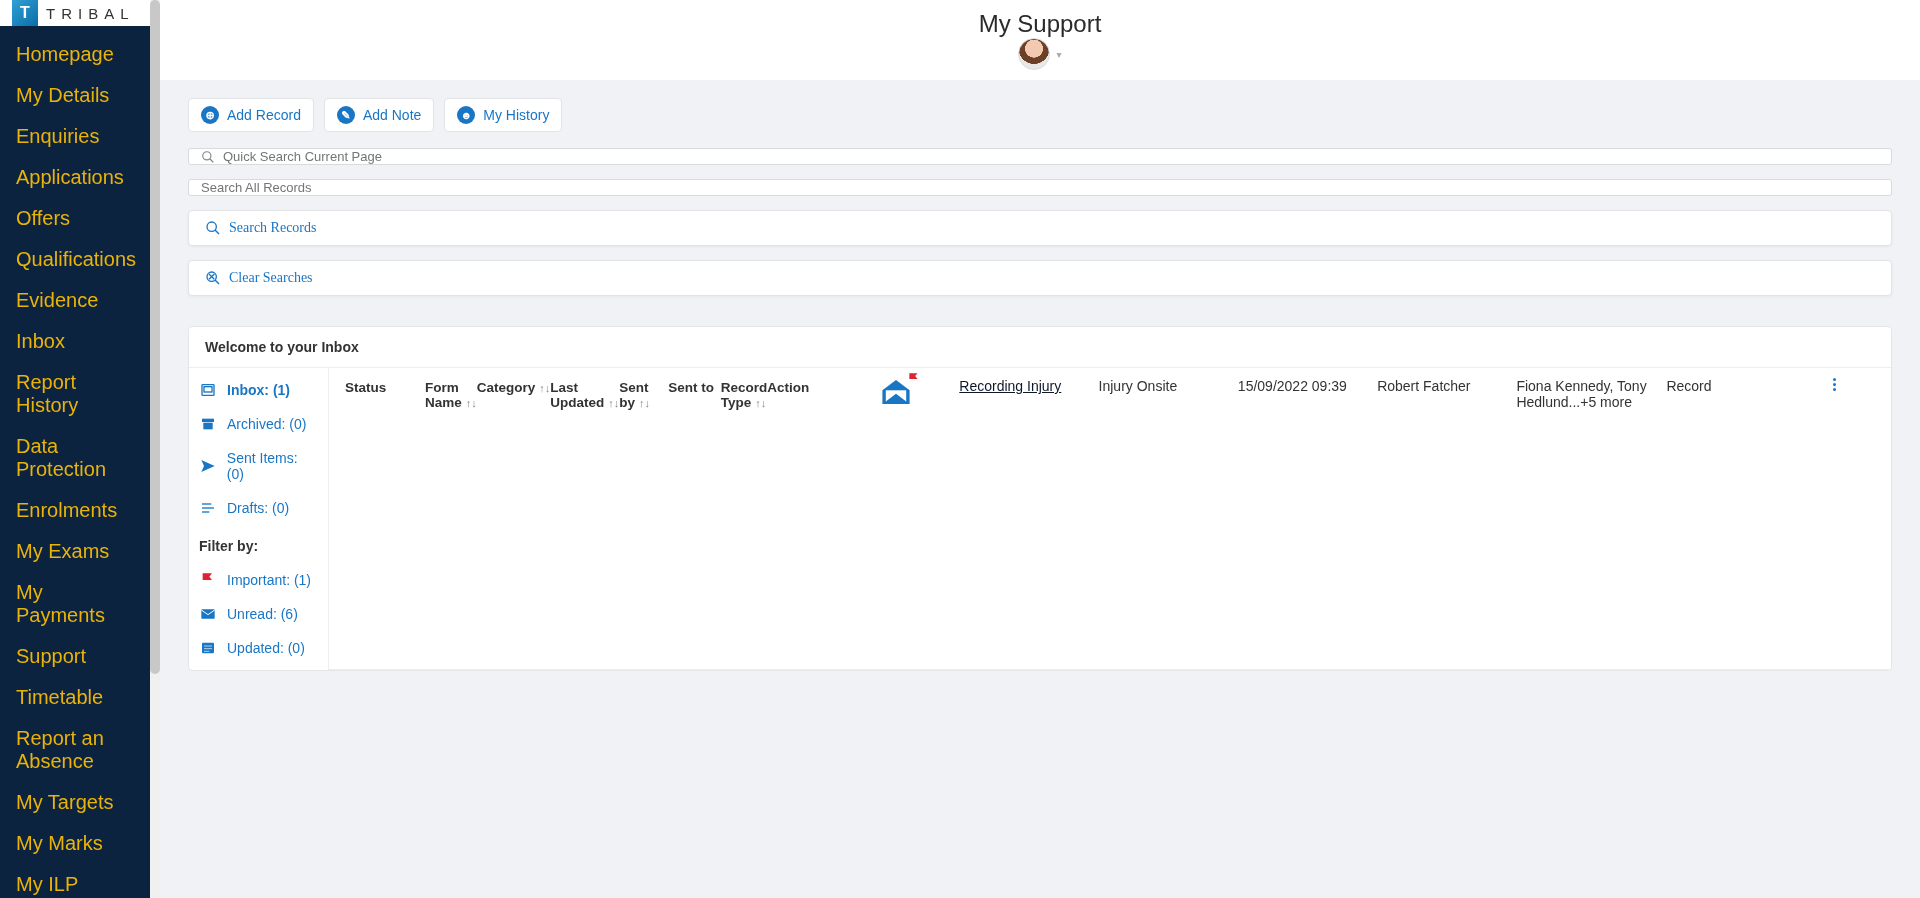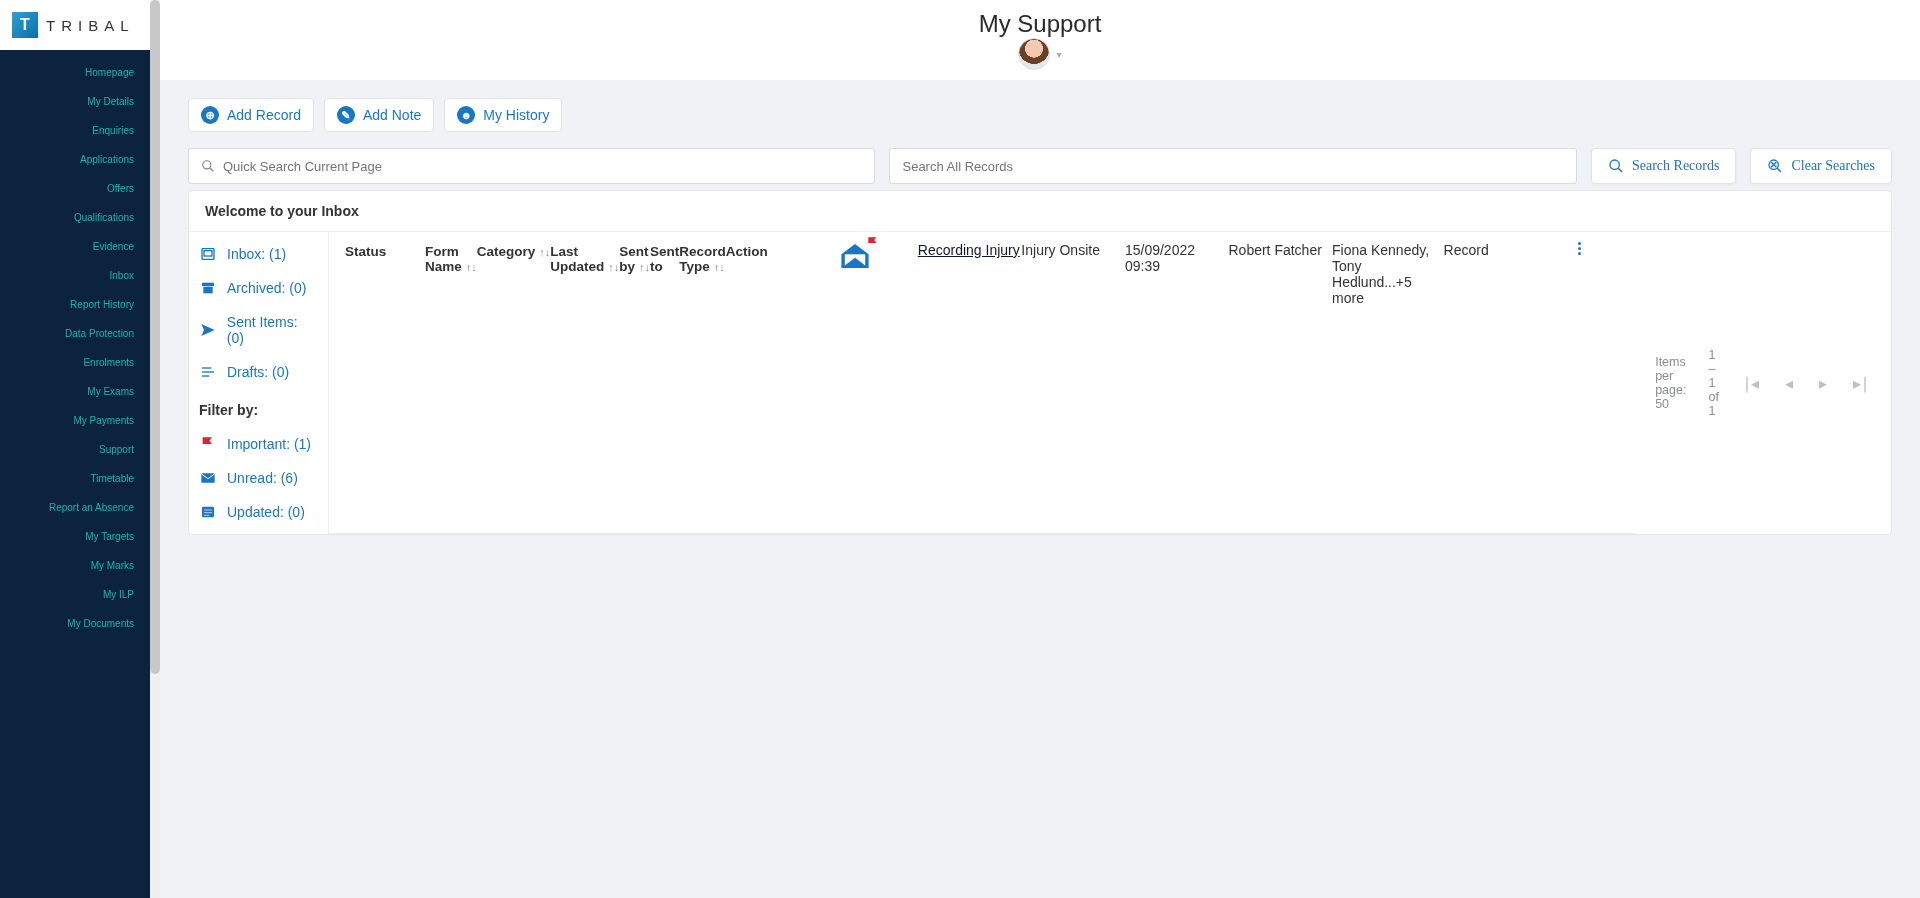--- a/index.html
+++ b/index.html
@@ -41,24 +41,23 @@
     align-items: center;
     justify-content: center;
     font-weight: bold;
     margin-right: 8px;
     letter-spacing: 0;
     font-size: 16px;
   }
   .nav { padding: 8px 0; }
   .nav-item {
     padding: 9px 16px;
-    color: #14b8a6;
+    color: #eab308;
     cursor: pointer;
-    font-size: 10px;
-    text-align: right;
+    font-size: 20px;
   }
   
   .sidebar-scrollbar {
     width: 10px;
     background: #f0f0f0;
     flex-shrink: 0;
     position: relative;
   }
   .sidebar-scrollbar-thumb {
     position: absolute;
@@ -114,21 +113,21 @@
     cursor: pointer;
     font-size: 14px;
   }
   .pill-btn .ic {
     width: 18px; height: 18px; border-radius: 50%;
     background: #1976c5; color: #fff;
     display: inline-flex; align-items: center; justify-content: center;
     font-size: 11px; font-weight: bold;
   }
   
-  .search-row { display: flex; gap: 14px; margin-bottom: 6px; align-items: stretch; }
+  .search-row { display: flex; gap: 14px; margin-bottom: 30px; align-items: stretch; flex-direction: column; }
   .search-field {
     flex: 1;
     border: 1px solid #d8dadd;
     border-radius: 3px;
     background: #fff;
     display: flex;
     align-items: center;
     padding: 0 12px;
     height: 36px;
   }
@@ -171,21 +170,21 @@
     border-right: 1px solid #eceef0;
     padding: 14px 10px;
     display: flex;
     flex-direction: column;
     gap: 18px;
   }
   .folder-item {
     display: flex; align-items: center; gap: 10px;
     color: #1976c5; cursor: pointer; font-size: 14px;
   }
-  .folder-item.bold { font-weight: 400; }
+  .folder-item.bold { font-weight: 700; }
   .folder-item .ficon { width: 18px; display: inline-flex; justify-content: center; color: #1976c5; }
   .folder-section-label { font-weight: 600; color: #333; font-size: 14px; margin-top: 4px; }
   .folder-item .red { color: #d23; }
   
   .grid-area { flex: 1; display: flex; flex-direction: row; }
   .grid-head {
     display: grid;
     grid-template-columns: 80px 1.3fr 1.3fr 1.3fr 1.3fr 1.4fr 1.2fr 80px;
     padding: 12px 16px;
     border-bottom: 1px solid #eceef0;
@@ -444,31 +443,20 @@
               <div>Record</div>
               <div class="row-action">
                 <span class="dots">
                     <span></span>
                     <span></span>
                     <span></span>
                   </span>
               </div>
             </div>
 
-            <div class="paginator">
-              <span>
-                <span>Items per page:</span>
-                <span>50</span>
-              </span>
-              <span>1 – 1 of 1</span>
-              <span class="pbtn">∣◂</span>
-              <span class="pbtn">◂</span>
-              <span class="pbtn">▸</span>
-              <span class="pbtn">▸∣</span>
-            </div>
           </div>
 
         </div>
       </div>
 
     </div>
   </main>
 </div>
 
 </body></html>

